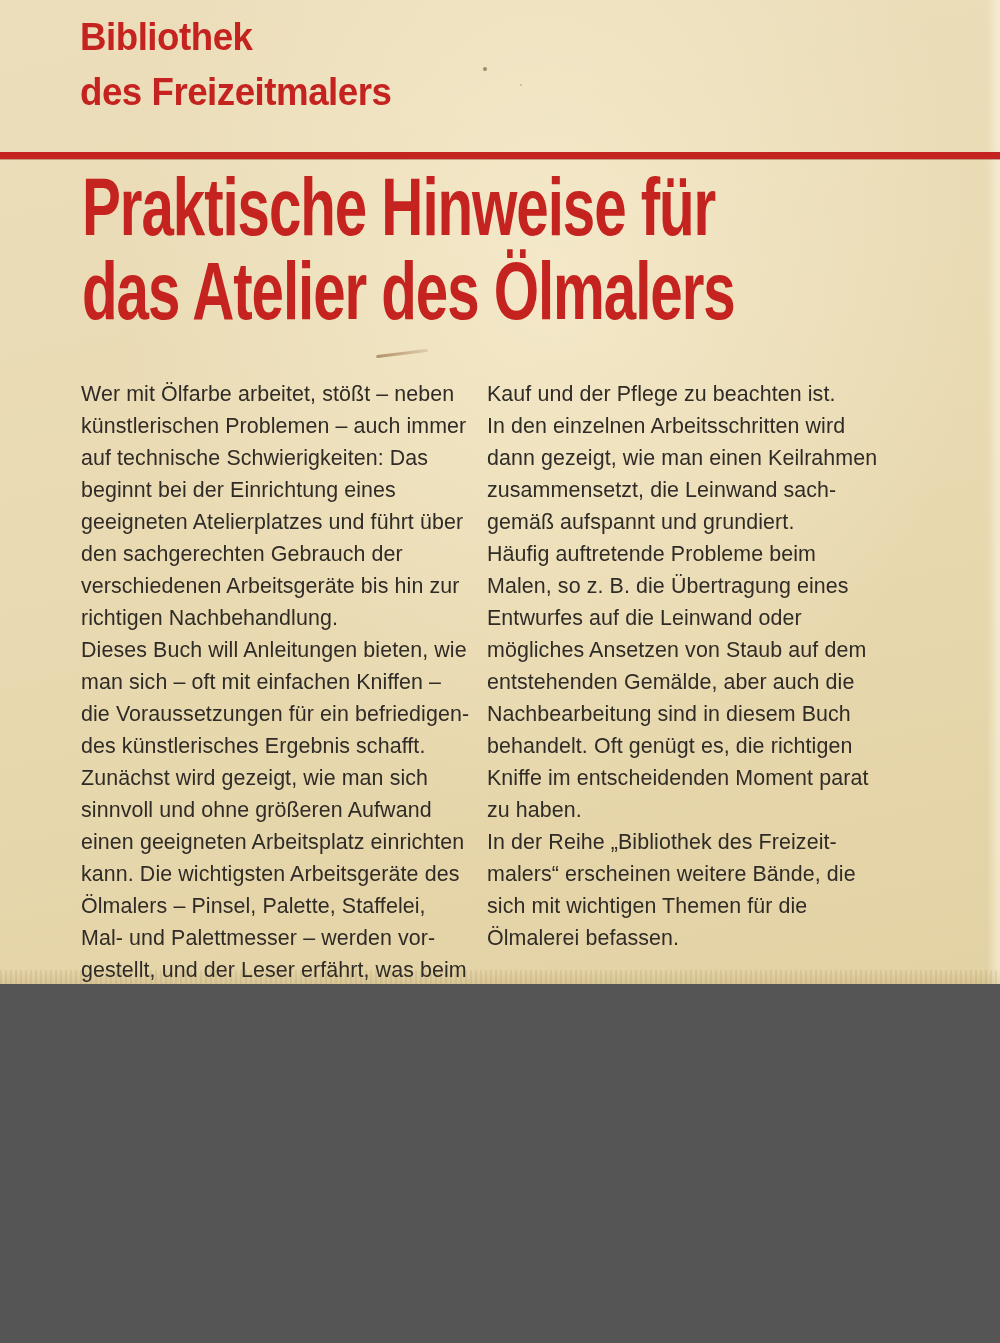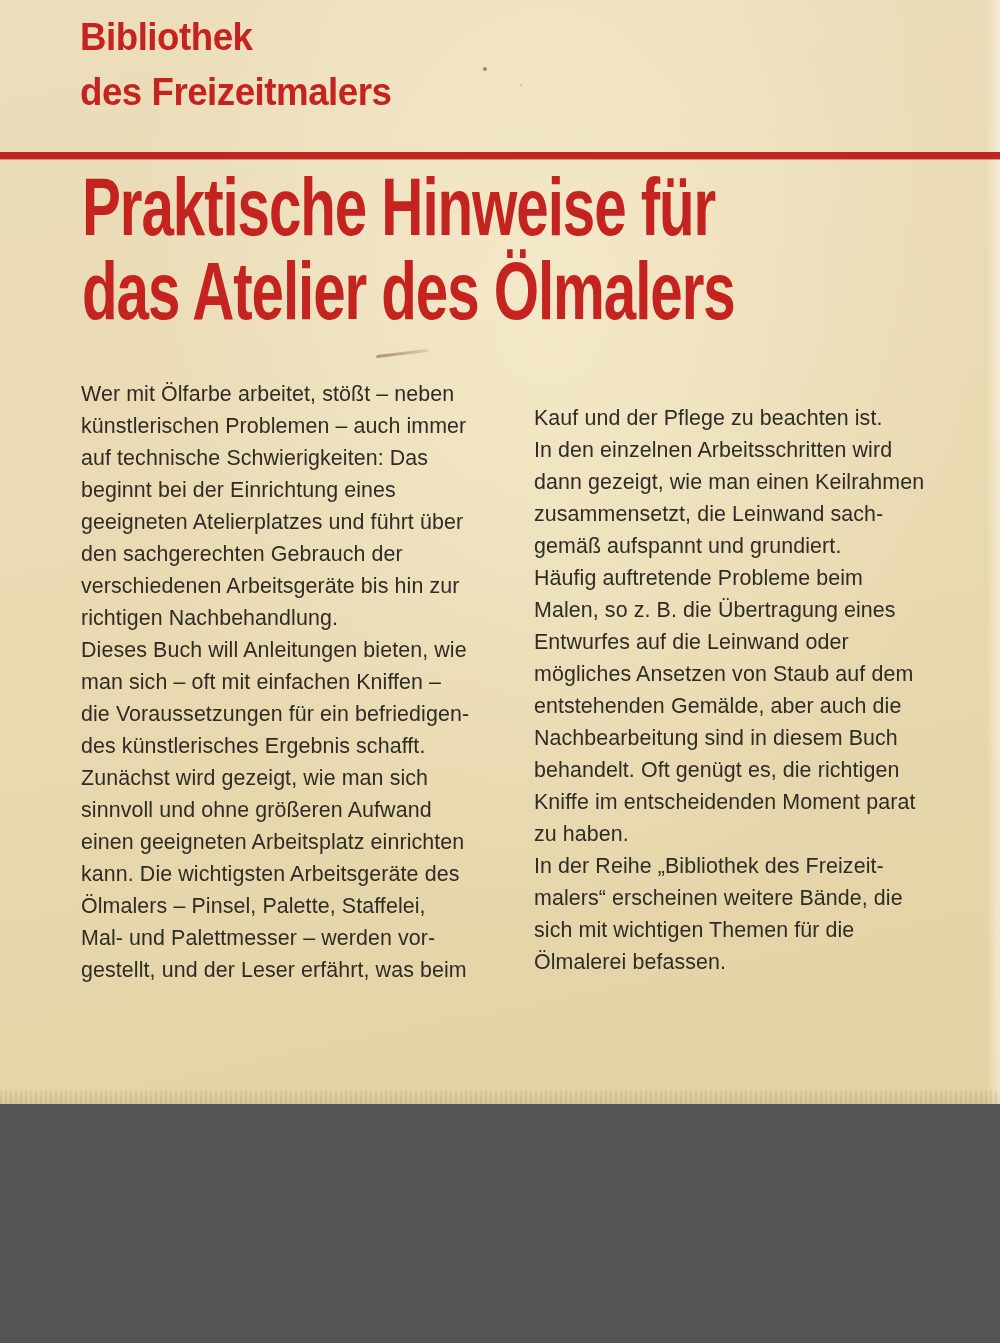--- a/index.html
+++ b/index.html
@@ -6,21 +6,21 @@
   :root {
     --accent-red: #c5231f;
     --paper: #e9dab2;
     --text-ink: #2f2b26;
   }
   * { margin: 0; padding: 0; box-sizing: border-box; }
   html, body { background: #555; }
   .cover {
     position: relative;
     width: 1000px;
-    height: 1104px;
+    height: 984px;
     margin: 0 auto;
     overflow: hidden;
     background:
       radial-gradient(ellipse at 55% 28%, rgba(255,248,225,0.45) 0%, rgba(255,248,225,0) 55%),
       linear-gradient(168deg, #ecdebb 0%, var(--paper) 48%, #e3d2a4 100%);
     font-family: "Liberation Sans", "DejaVu Sans", sans-serif;
     padding-left: 11px;
   }
   
   .edge-light-band {
@@ -78,21 +78,21 @@
   }
   .body-column {
     position: absolute; top: 0;
     color: var(--text-ink);
     font-size: 21.4px;
     line-height: 32px;
     letter-spacing: 0.1px;
     white-space: pre;
   }
   .body-column.left  { left: 81px;  width: 415px; }
-  .body-column.right { left: 534px; width: 415px; margin-top: 24px; }
+  .body-column.right { left: 487px; width: 415px; }
 
   .isbn-line {
     position: absolute; left: 79px; top: 1279px;
     color: #34302a;
     font-size: 23px;
     letter-spacing: 0.6px;
     white-space: nowrap;
   }
   .isbn-line .bold { font-weight: bold; }
 </style>

